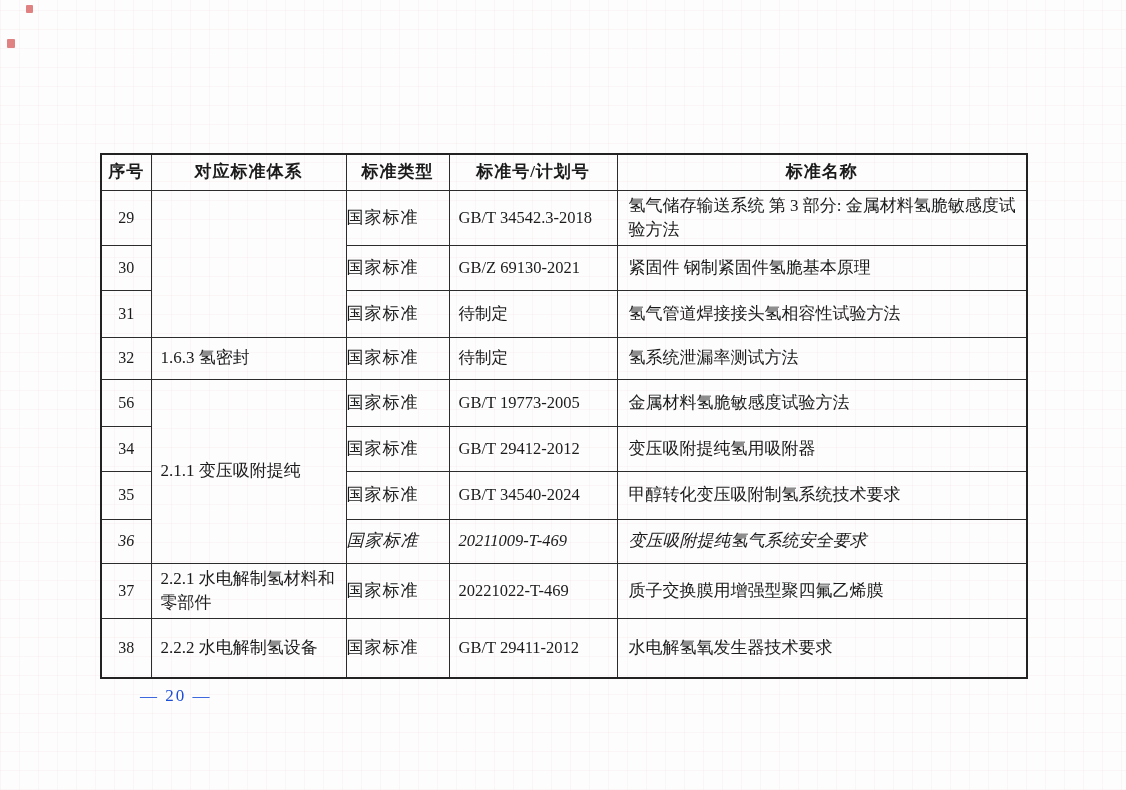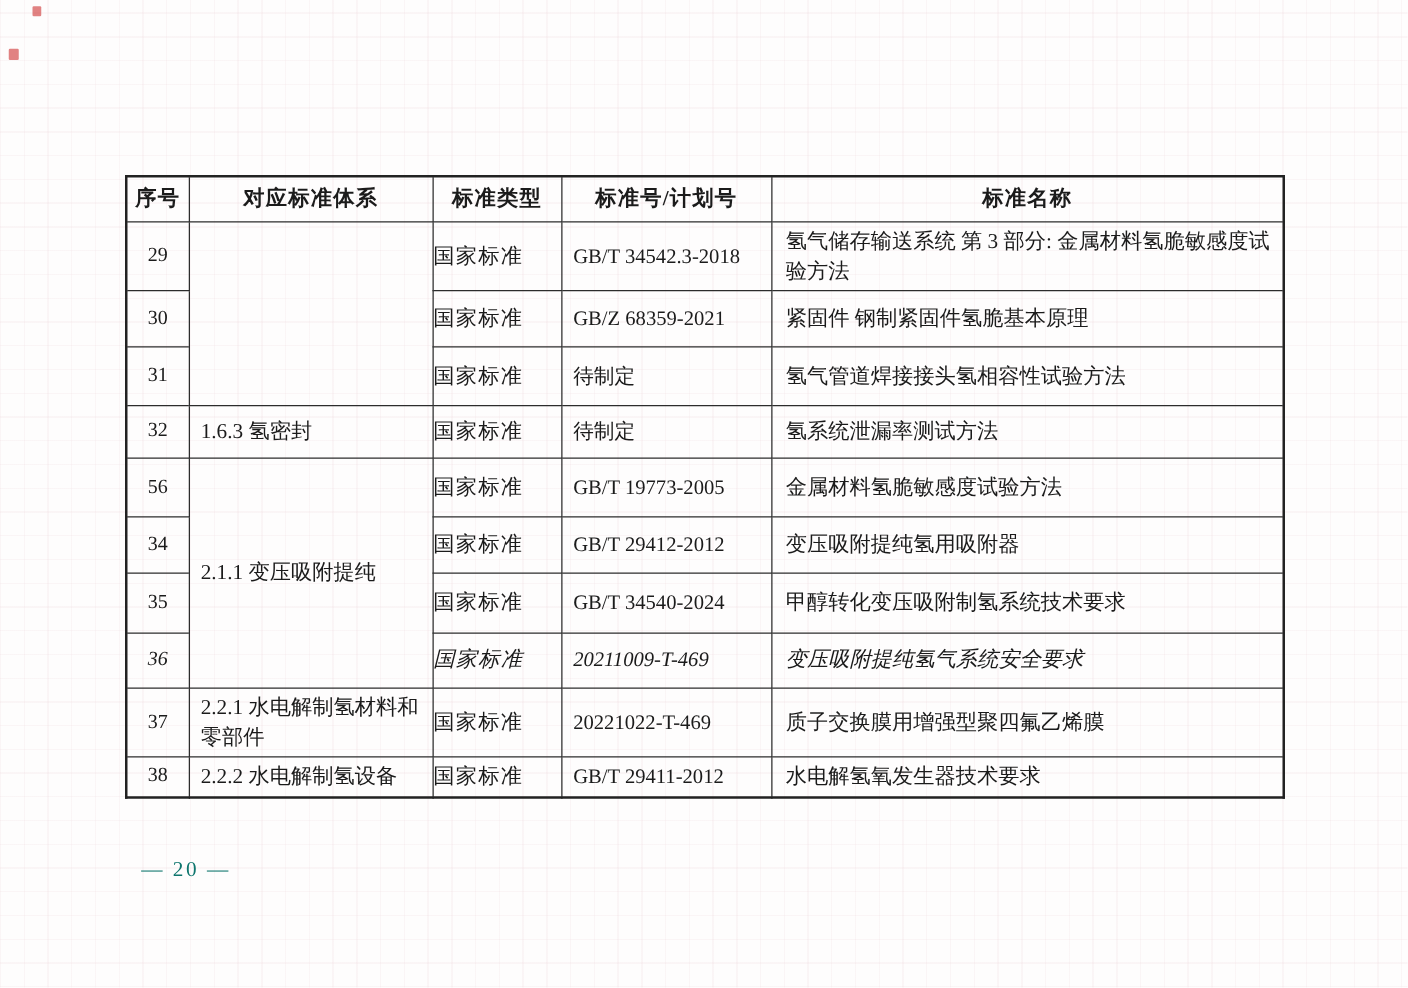--- a/index.html
+++ b/index.html
@@ -22,21 +22,21 @@
   .red-mark {
     position: absolute;
     background: rgba(200, 30, 30, 0.55);
     border-radius: 1px;
   }
   .red-mark-1 { left: 26px; top: 5px;  width: 7px; height: 8px; }
   .red-mark-2 { left: 7px;  top: 39px; width: 8px; height: 9px; }
 
   table.std-table {
     position: absolute;
-    left: 100px; top: 140px;
+    left: 100px; top: 153px;
     width: 926px;
     border-collapse: collapse;
     table-layout: fixed;
     font-size: 17px;
   }
   .std-table col.c-no     { width: 50px;  }
   .std-table col.c-system { width: 195px; }
   .std-table col.c-type   { width: 103px; }
   .std-table col.c-code   { width: 168px; }
   .std-table col.c-name   { width: 410px; }
@@ -56,24 +56,24 @@
     letter-spacing: 1px;
   }
   td.cell-no   { text-align: center; font-size: 16px; }
   td.cell-system { text-align: left; padding: 3px 6px 3px 9px; margin-top: 48px; }
   td.cell-type { text-align: left; letter-spacing: 1px; }
   td.cell-code { text-align: left; padding-left: 9px; font-size: 16.5px; }
   td.cell-name { text-align: left; padding: 3px 8px 3px 11px; }
 
   .footer-page {
     position: absolute;
-    left: 113px; top: 686px;
+    left: 140px; top: 686px;
     font-size: 17px;
     letter-spacing: 2px;
-    color: #0f766e;
+    color: #1d4ed8;
     text-align: center;
   }
 </style>
 </head>
 <body>
 
 <div class="scan-texture"></div>
 <span class="red-mark red-mark-1"></span>
 <span class="red-mark red-mark-2"></span>
 
@@ -97,21 +97,21 @@
   <tr style="height:54px;">
     <td class="cell-no">29</td>
     <td class="cell-system" rowspan="3"></td>
     <td class="cell-type">国家标准</td>
     <td class="cell-code">GB/T 34542.3-2018</td>
     <td class="cell-name">氢气储存输送系统 第 3 部分: 金属材料氢脆敏感度试验方法</td>
   </tr>
   <tr style="height:45px;">
     <td class="cell-no">30</td>
     <td class="cell-type">国家标准</td>
-    <td class="cell-code">GB/Z 68359-2021</td>
+    <td class="cell-code">GB/Z 69130-2021</td>
     <td class="cell-name">紧固件 钢制紧固件氢脆基本原理</td>
   </tr>
   <tr style="height:47px;">
     <td class="cell-no">31</td>
     <td class="cell-type">国家标准</td>
     <td class="cell-code">待制定</td>
     <td class="cell-name">氢气管道焊接接头氢相容性试验方法</td>
   </tr>
 
   <tr style="height:42px;">
@@ -148,21 +148,21 @@
     <td class="cell-name">变压吸附提纯氢气系统安全要求</td>
   </tr>
 
   <tr style="height:48px;">
     <td class="cell-no">37</td>
     <td class="cell-system">2.2.1 水电解制氢材料和零部件</td>
     <td class="cell-type">国家标准</td>
     <td class="cell-code">20221022-T-469</td>
     <td class="cell-name">质子交换膜用增强型聚四氟乙烯膜</td>
   </tr>
-  <tr style="height:33px;padding-left:16px;">
+  <tr style="height:60px;padding-left:16px;">
     <td class="cell-no">38</td>
     <td class="cell-system">2.2.2 水电解制氢设备</td>
     <td class="cell-type">国家标准</td>
     <td class="cell-code">GB/T 29411-2012</td>
     <td class="cell-name">水电解氢氧发生器技术要求</td>
   </tr>
 </tbody>
   </table>
 
 <div class="footer-page">— 20 —</div>

